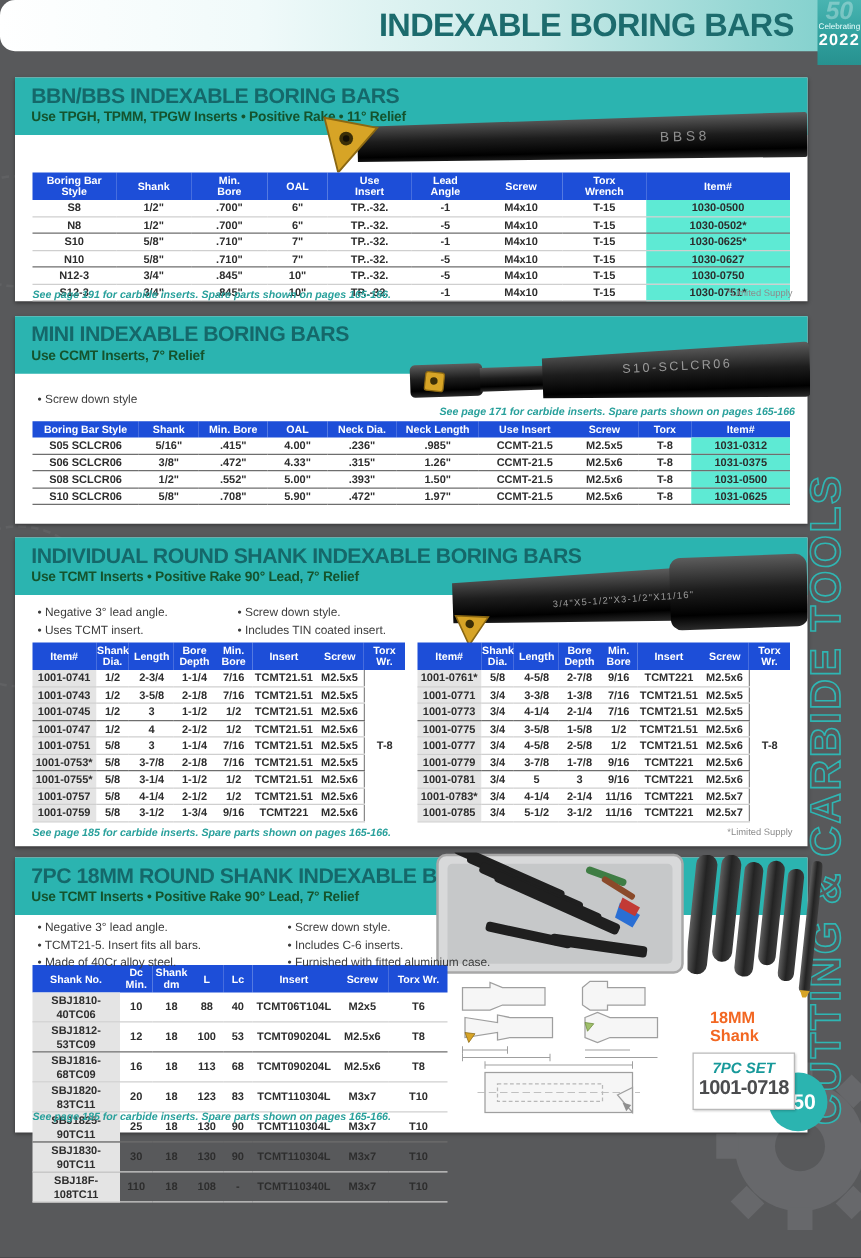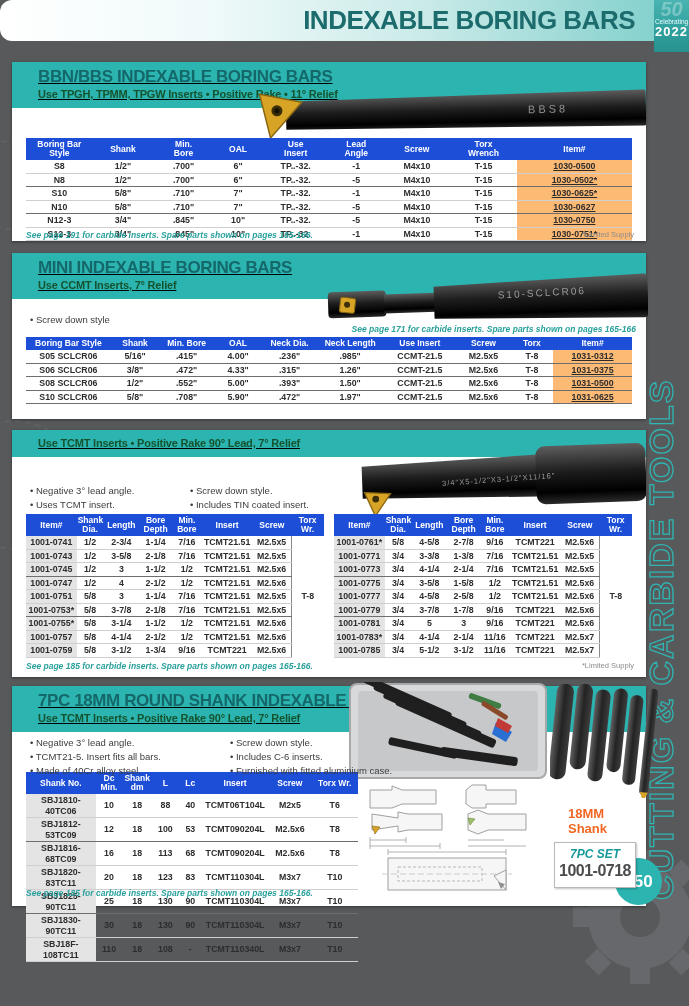--- a/index.html
+++ b/index.html
@@ -31,32 +31,32 @@
   .ghost1 { left:-34px; top:140px; width:90px; height:90px; }
   .ghost2 { left:-50px; top:420px; width:130px; height:130px; }
 
   
   .card { position:absolute; left:12px; width:634px; background:#ffffff; box-shadow:0 1px 3px rgba(0,0,0,0.4); }
   .card1 { top:62px;  height:179px; }
   .card2 { top:253px; height:166px; }
   .card3 { top:430px; height:247px; }
   .card4 { top:686px; height:220px; }
 
-  .banner { position:relative; z-index:1; background:#2bb4b0; padding:5px 12px 6px 26px;text-decoration:underline; }
+  .banner { position:relative; z-index:1; background:#2bb4b0; padding:5px 12px 6px 13px; }
   .banner-title { font-size:17px; font-weight:bold; color:#15686a; letter-spacing:-0.4px; line-height:19px; }
   .banner-sub { font-size:11px; font-weight:bold; color:#14532d; letter-spacing:-0.2px; line-height:16px; }
 
   
   table.data { border-collapse:collapse; table-layout:fixed; position:absolute; z-index:2; }
   table.data th { background:#1d4ed8; color:#fff; font-size:8.5px; font-weight:bold; text-align:center;
     vertical-align:middle; padding:2px 1px; white-space:pre-line; line-height:9px; }
   table.data td { font-size:8.8px; font-weight:bold; color:#2d2d2d; text-align:center;
     padding:1px 1px; line-height:10.5px; border-bottom:1px solid #cfcfcf; }
   table.data tr.group-end td { border-bottom:1.5px solid #6e6e6e; }
-  table.shade-last td:last-child { background:#fdba74;text-decoration:underline; }
+  table.shade-last td:last-child { background:#5eead4; }
   table.shade-first td:first-child { background:#e4e4e4; }
   table.t3 td:last-child { border-bottom:none !important; border-left:1px solid #8a8a8a; background:#fff; }
 
   .t1 { left:14px; top:76px;  width:606px; }
   .t2 { left:14px; top:84px;  width:606px; }
   .t3a { left:14px;  top:84px; width:298px; }
   .t3b { left:322px; top:84px; width:298px; }
   .t4 { left:14px; top:86px; width:332px; }
 
   
@@ -341,20 +341,21 @@
             <td>M2.5x6</td>
             <td>T-8</td>
             <td>1031-0625</td>
           </tr>
         </tbody>
       </table>
   </div>
 
   <div class="card card3">
     <div class="banner">
+      <div class="banner-title">INDIVIDUAL ROUND SHANK INDEXABLE BORING BARS</div>
       <div class="banner-sub">Use TCMT Inserts • Positive Rake 90°  Lead, 7° Relief</div>
     </div>
     <svg class="photo ph3" width="300" height="86" viewBox="0 0 300 86">
       <defs>
         <linearGradient id="barG3" x1="0" y1="0" x2="0" y2="1">
           <stop offset="0" stop-color="#5d5d5d"></stop>
             <stop offset="0.45" stop-color="#1d1d1d"></stop>
           <stop offset="0.8" stop-color="#000"></stop>
             <stop offset="1" stop-color="#2b2b2b"></stop>
         </linearGradient>

